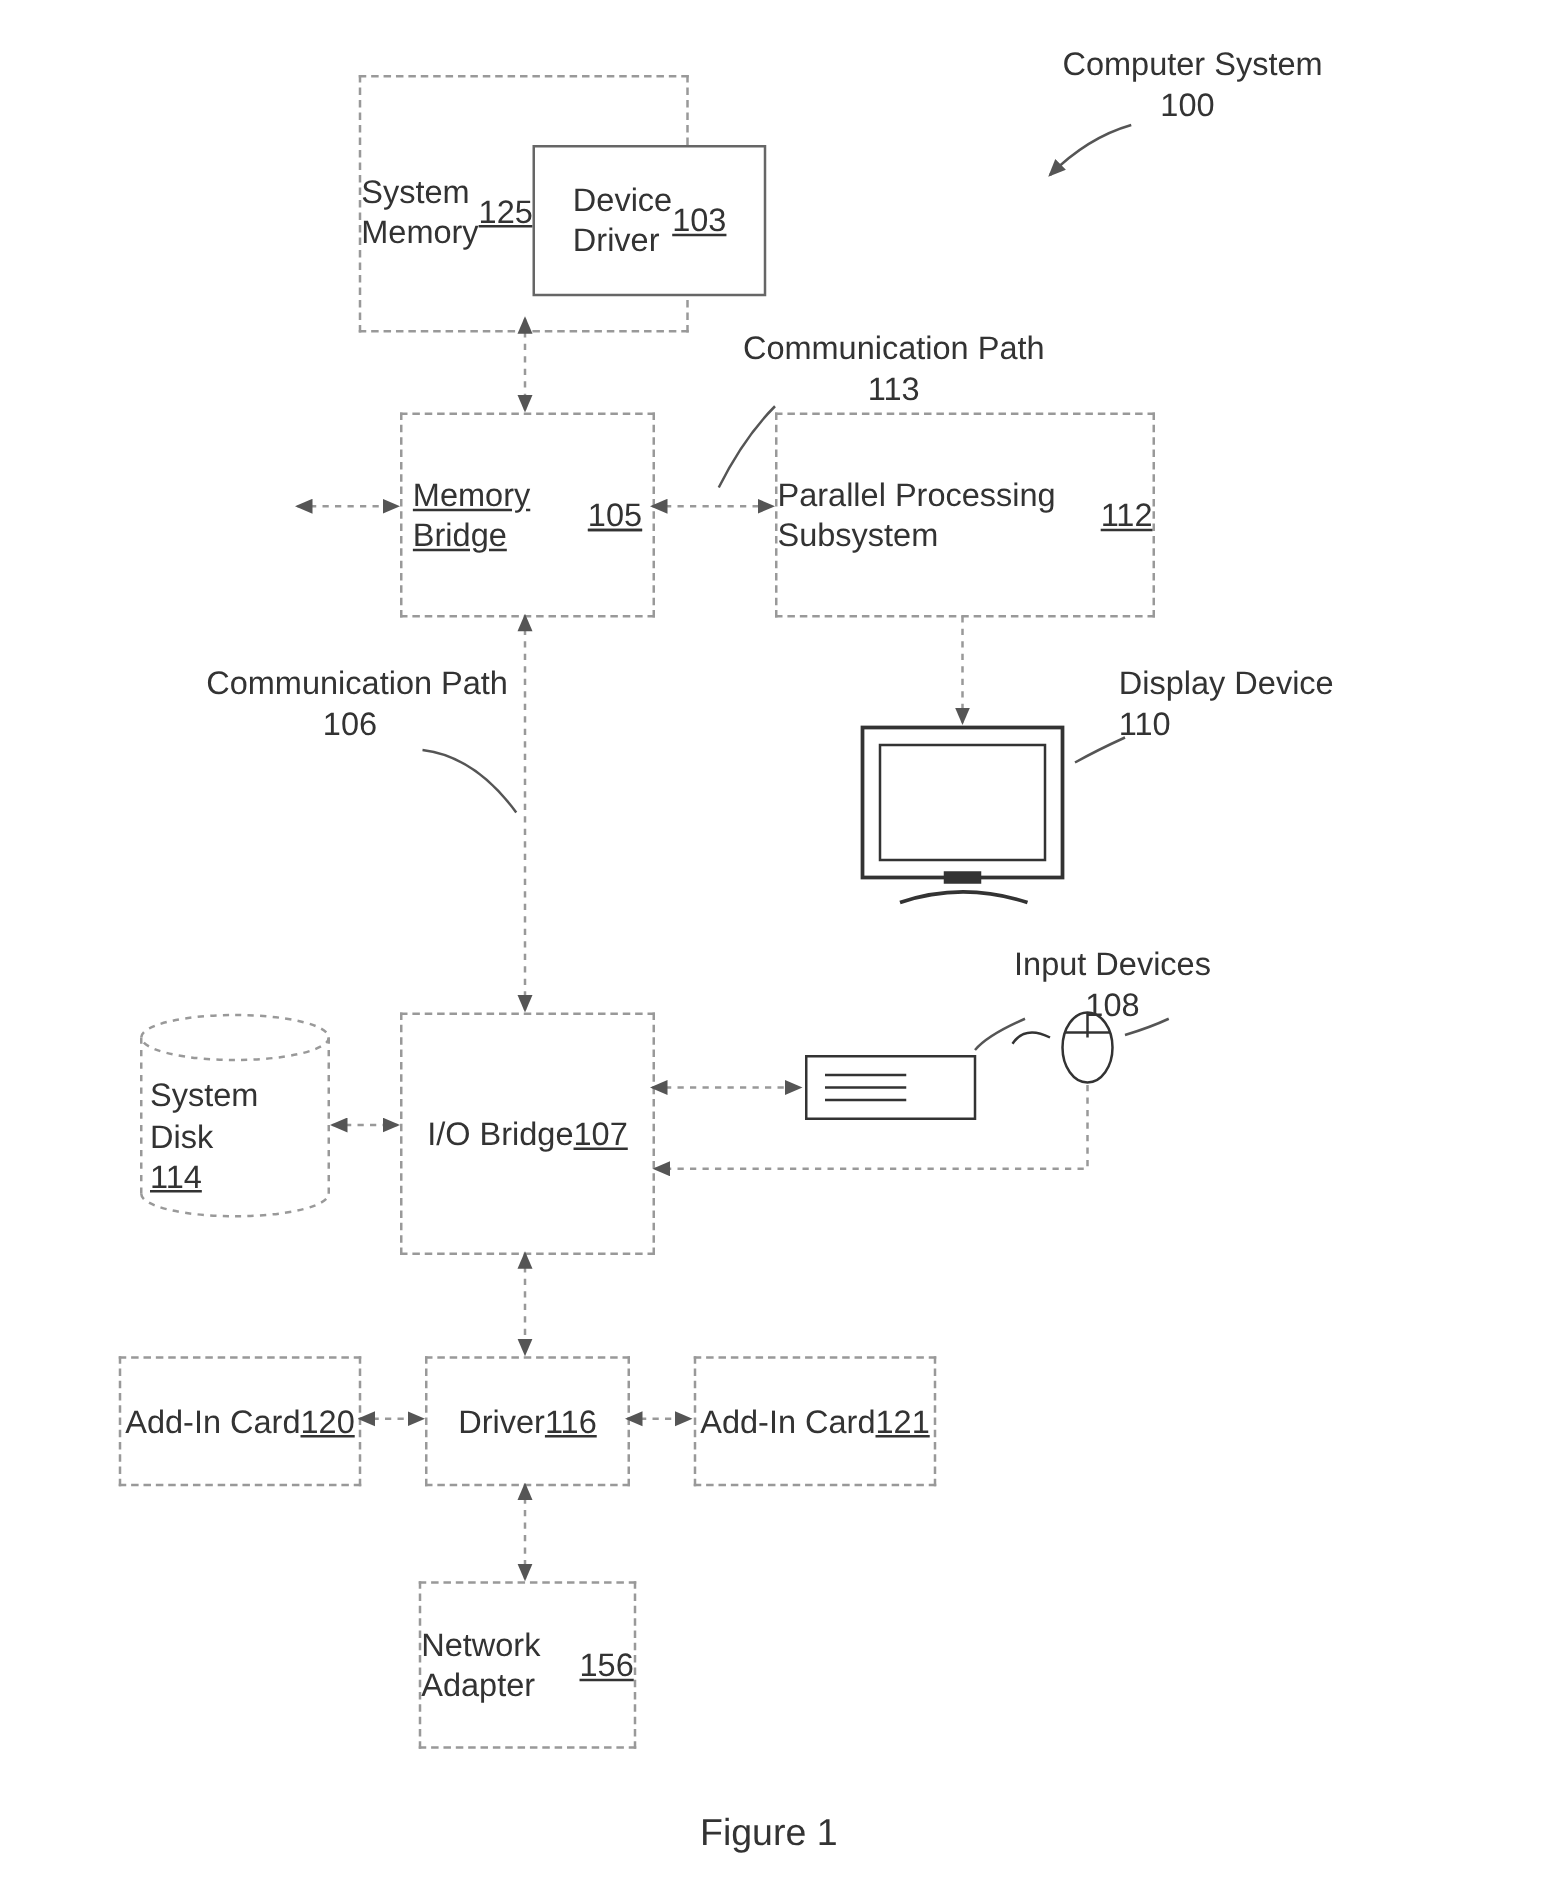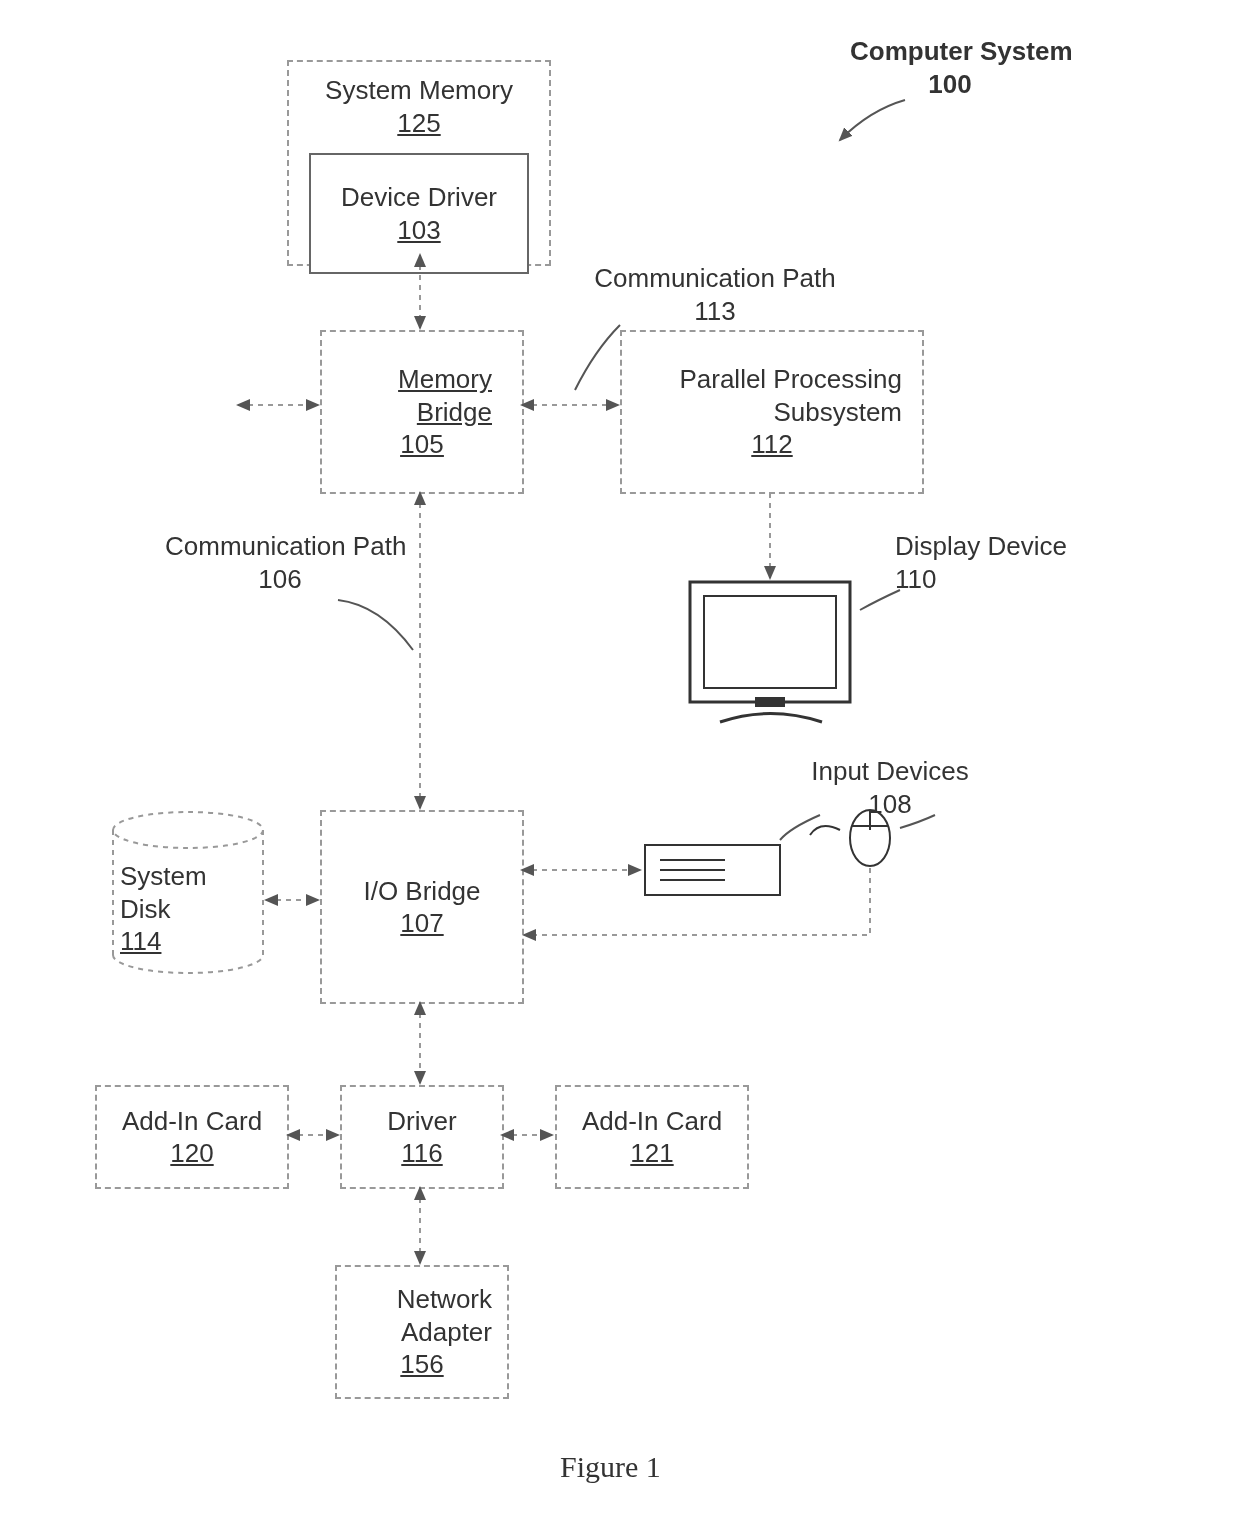--- a/index.html
+++ b/index.html
@@ -12,24 +12,24 @@
   .canvas {
     position: relative;
     width: 1240px;
     height: 1519px;
   }
   .box {
     position: absolute;
     border: 2px dashed #999999;
     background: #ffffff;
     display: flex;
-    flex-direction: column;
+    flex-direction: row;
     align-items: center;
     justify-content: center;
-    text-align: right;
+    text-align: left;
     font-size: 26px;
     line-height: 1.25;
   }
   .box .num {
     text-decoration: underline;
   }
   .inner-box {
     border-style: solid;
     border-width: 2px;
     border-color: #666666;
@@ -76,21 +76,21 @@
     stroke: #333333;
     stroke-width: 2;
     fill: none;
   }
 </style>
 </head>
 <body>
 
 <div class="canvas">
 
-  <div class="label" style="left:850px; top:35px; width:200px; font-weight:bold;">
+  <div class="label" style="left:850px; top:35px; width:200px; ">
     <span>Computer System</span><br>
     <span>100</span>
   </div>
 
   <div class="box" style="left:287px; top:60px; width:260px; height:190px; justify-content:flex-start; padding-top:12px;">
     <div>System Memory</div>
     <div class="num">125</div>
     <div class="box inner-box" style="position:relative;">
       <div>Device Driver</div>
       <div class="num">103</div>
@@ -151,21 +151,21 @@
   <div class="box" style="left:555px; top:1085px; width:190px; height:100px;">
     <div>Add-In Card</div>
     <div class="num">121</div>
   </div>
 
   <div class="box" style="left:335px; top:1265px; width:170px; height:130px;">
     <div style="max-width:140px;">Network Adapter</div>
     <div class="num">156</div>
   </div>
 
-  <div class="figure-caption" style="left:560px; top:1450px;font-family:Liberation Serif, serif;">Figure 1</div>
+  <div class="figure-caption" style="left:560px; top:1450px;">Figure 1</div>
 
   <svg class="overlay">
     <defs>
       <marker id="ah" markerWidth="10" markerHeight="10" refX="6" refY="3" orient="auto">
         <path d="M0,0 L7,3 L0,6 Z" class="arrowhead"></path>
       </marker>
       <marker id="ahstart" markerWidth="10" markerHeight="10" refX="1" refY="3" orient="auto">
         <path d="M7,0 L0,3 L7,6 Z" class="arrowhead"></path>
       </marker>
     </defs>

